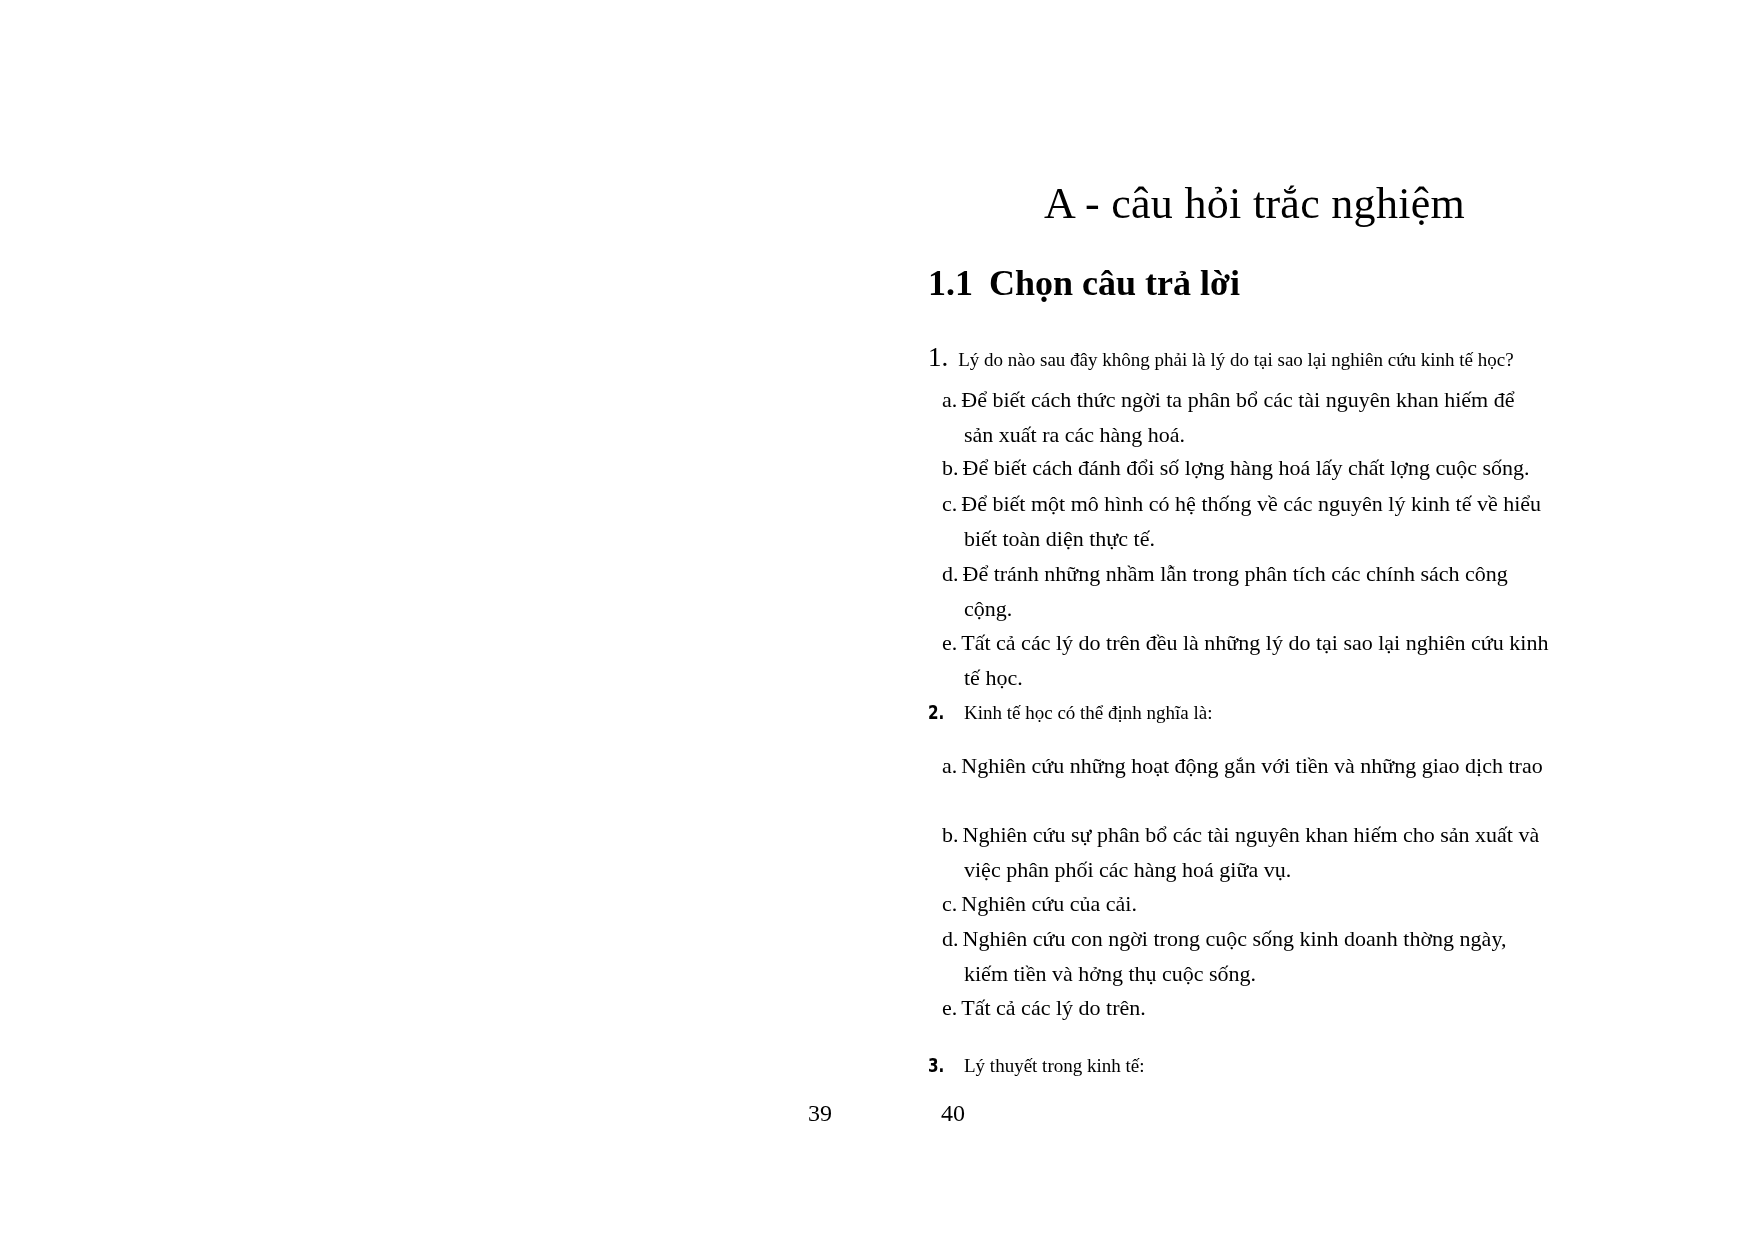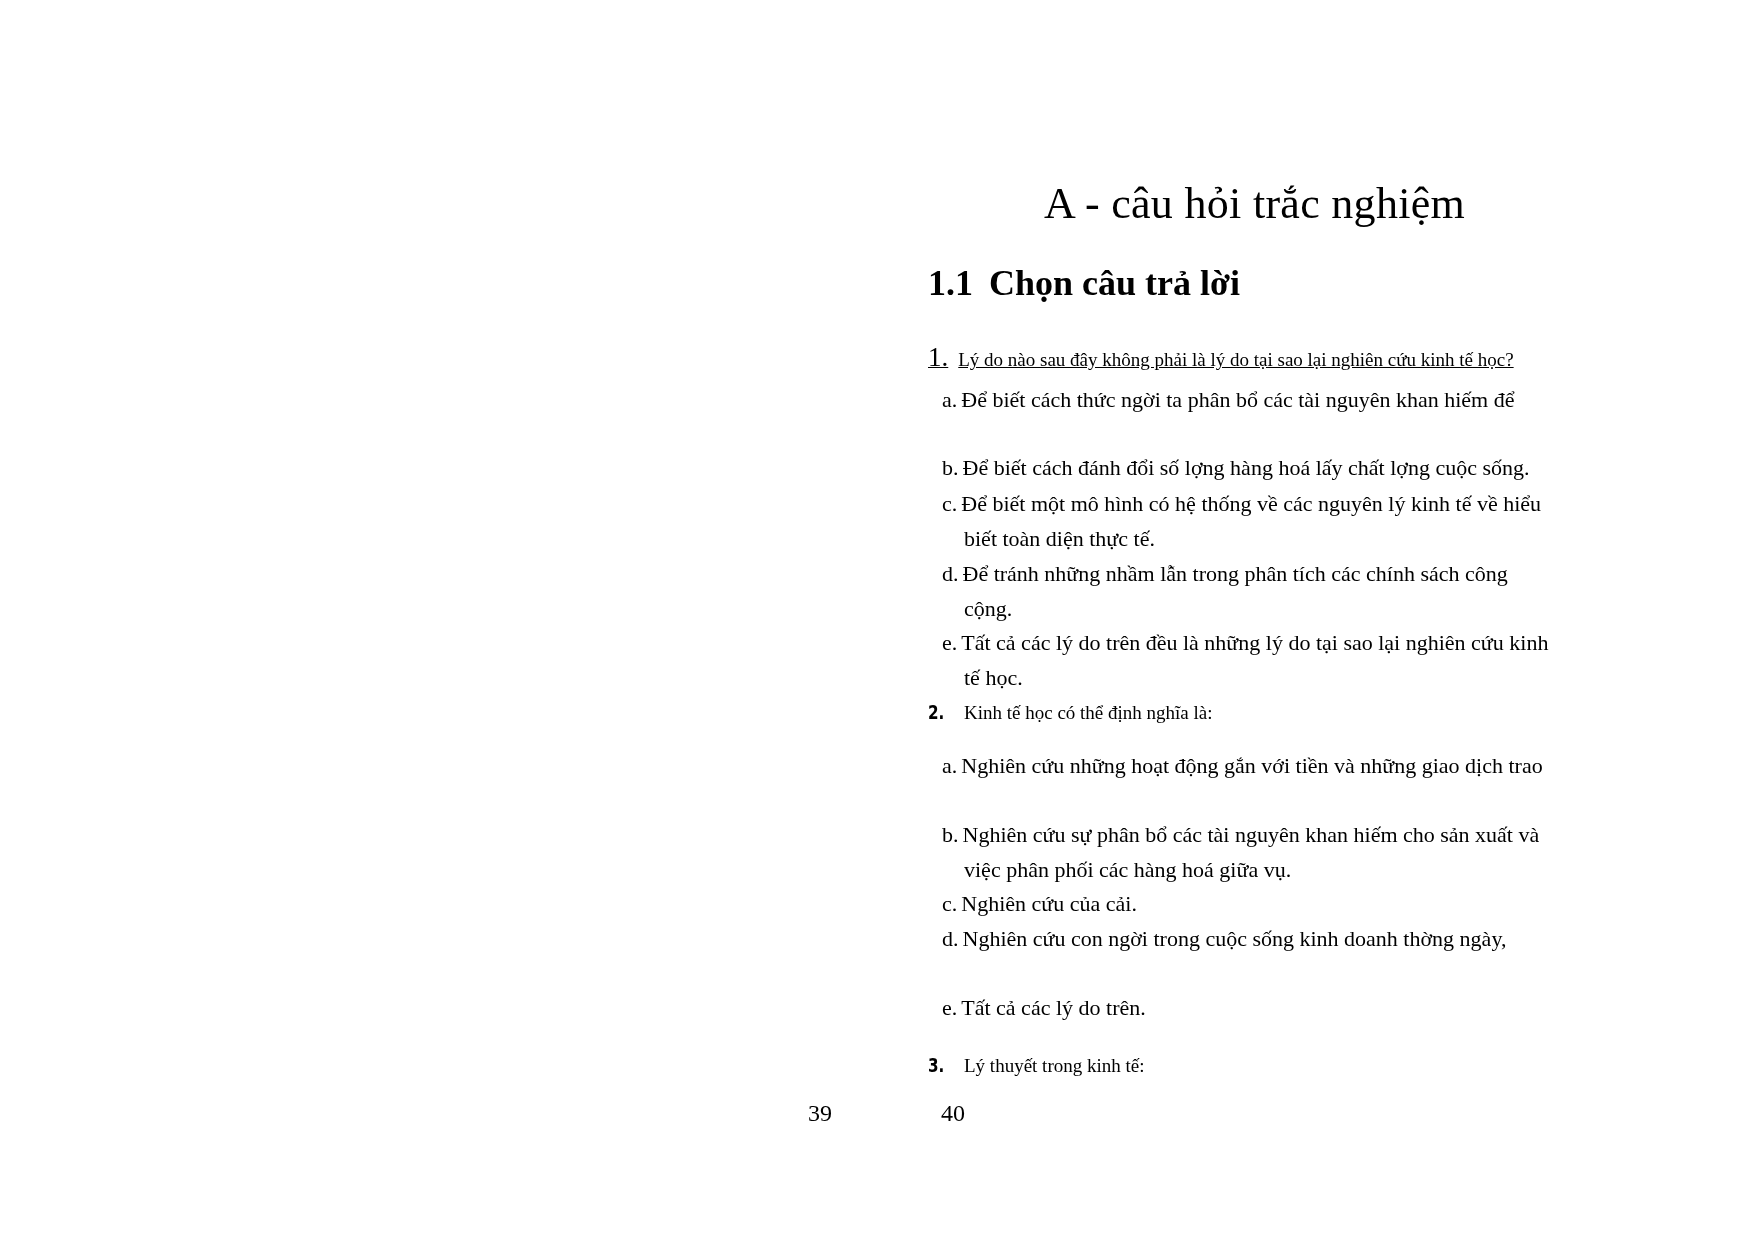--- a/index.html
+++ b/index.html
@@ -51,26 +51,27 @@
 <div class="page page-right"></div>
 
 <div class="title">A - câu hỏi trắc nghiệm</div>
 
 <div class="section">
   <span class="num">1.1</span><span>Chọn câu trả lời</span>
 </div>
 
 <div class="content">
 
-  <div class="q-head" style="top:342px;text-decoration:underline;">
+  <div class="q-head" style="top:342px;">
     <span class="qnum-plain">1.</span><span>Lý do nào sau đây không phải là lý do tại sao lại nghiên cứu kinh tế học?</span>
   </div>
 
   <div class="opt" style="top:382px;">
     <span class="letter">a.</span><span>Để biết cách thức ngời ta phân bổ các tài nguyên khan hiếm    để</span>
+    <span class="cont">sản xuất ra các hàng hoá.</span>
   </div>
 
   <div class="opt" style="top:450px;">
     <span class="letter">b.</span><span>Để biết cách đánh đổi số lợng hàng hoá lấy chất lợng cuộc sống.</span>
   </div>
 
   <div class="opt" style="top:486px;">
     <span class="letter">c.</span><span>Để biết một mô hình có hệ thống về các nguyên lý kinh tế về hiểu</span>
     <span class="cont">biết toàn diện thực tế.</span>
   </div>
@@ -97,20 +98,21 @@
     <span class="letter">b.</span><span>Nghiên cứu sự phân bổ các tài nguyên khan hiếm cho sản xuất và</span>
     <span class="cont">việc phân phối các hàng hoá giữa vụ.</span>
   </div>
 
   <div class="opt" style="top:886px;">
     <span class="letter">c.</span><span>Nghiên cứu của cải.</span>
   </div>
 
   <div class="opt" style="top:921px;">
     <span class="letter">d.</span><span>Nghiên cứu con ngời trong cuộc sống kinh doanh thờng    ngày,</span>
+    <span class="cont">kiếm tiền và hởng thụ cuộc sống.</span>
   </div>
 
   <div class="opt" style="top:990px;">
     <span class="letter">e.</span><span>Tất cả các lý do trên.</span>
   </div>
 
   <div class="q-head" style="top:1054px;">
     <span class="qnum-bold">3.</span><span>Lý thuyết trong kinh tế:</span>
   </div>
 </div>

